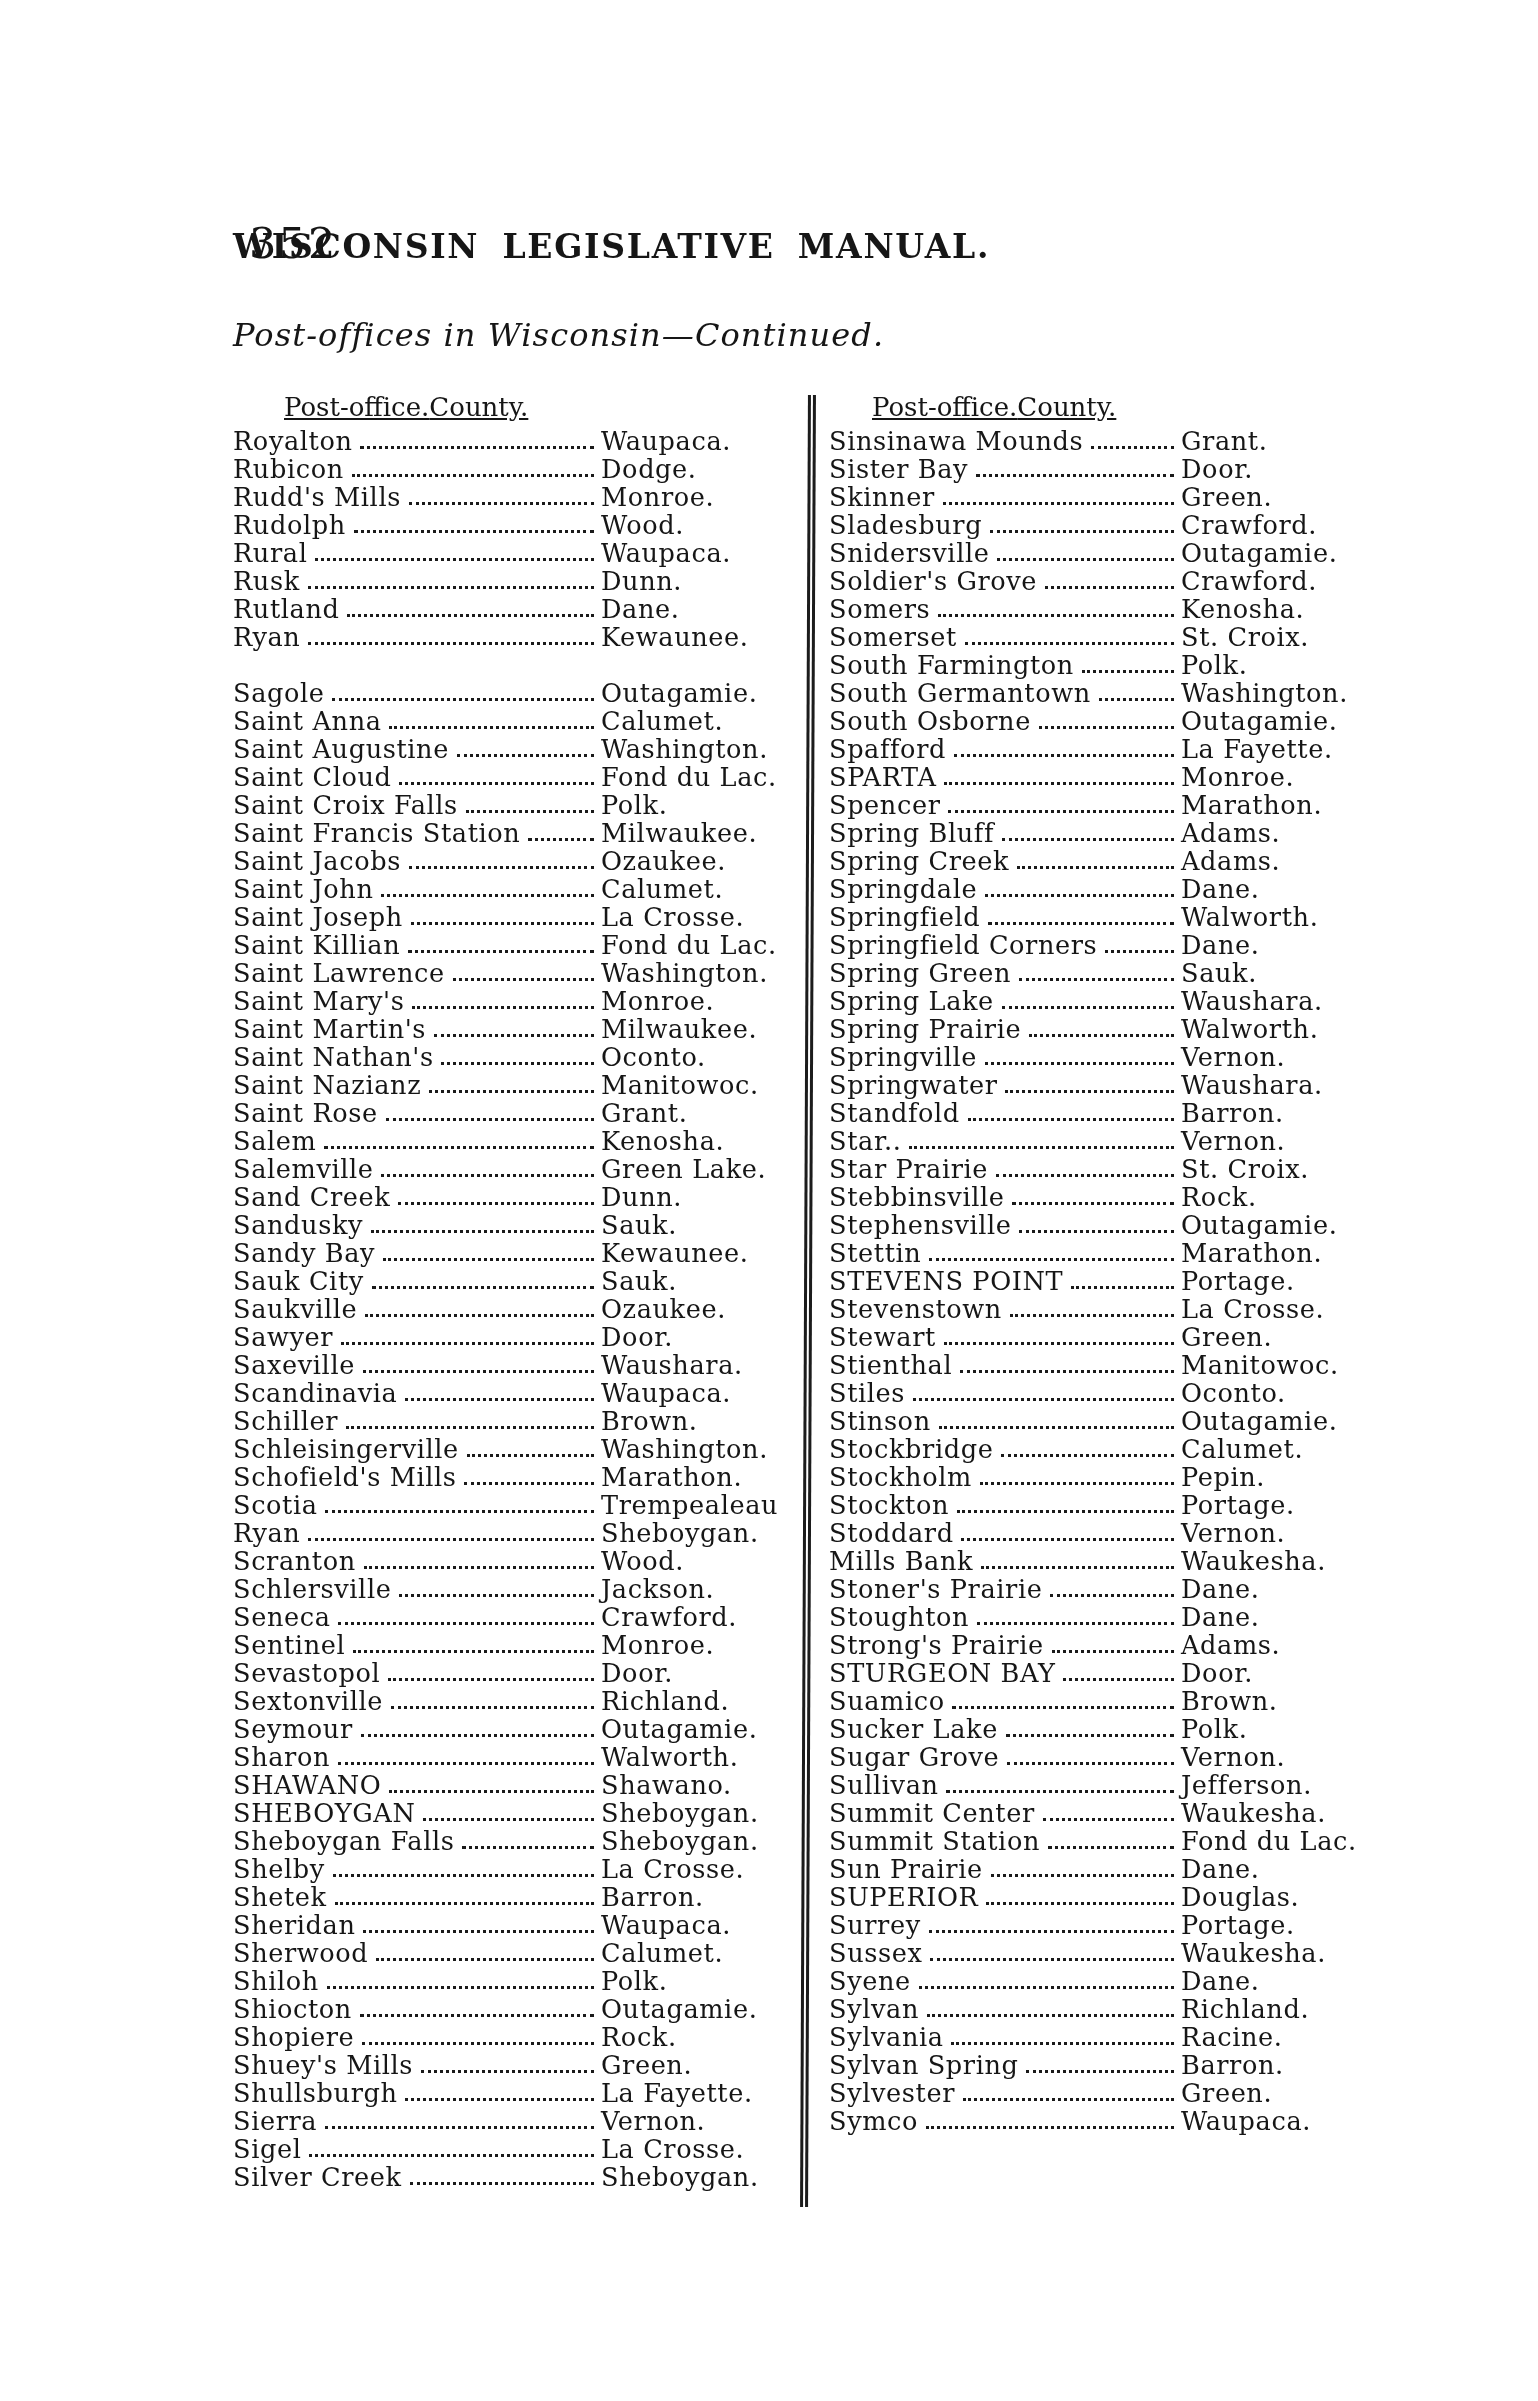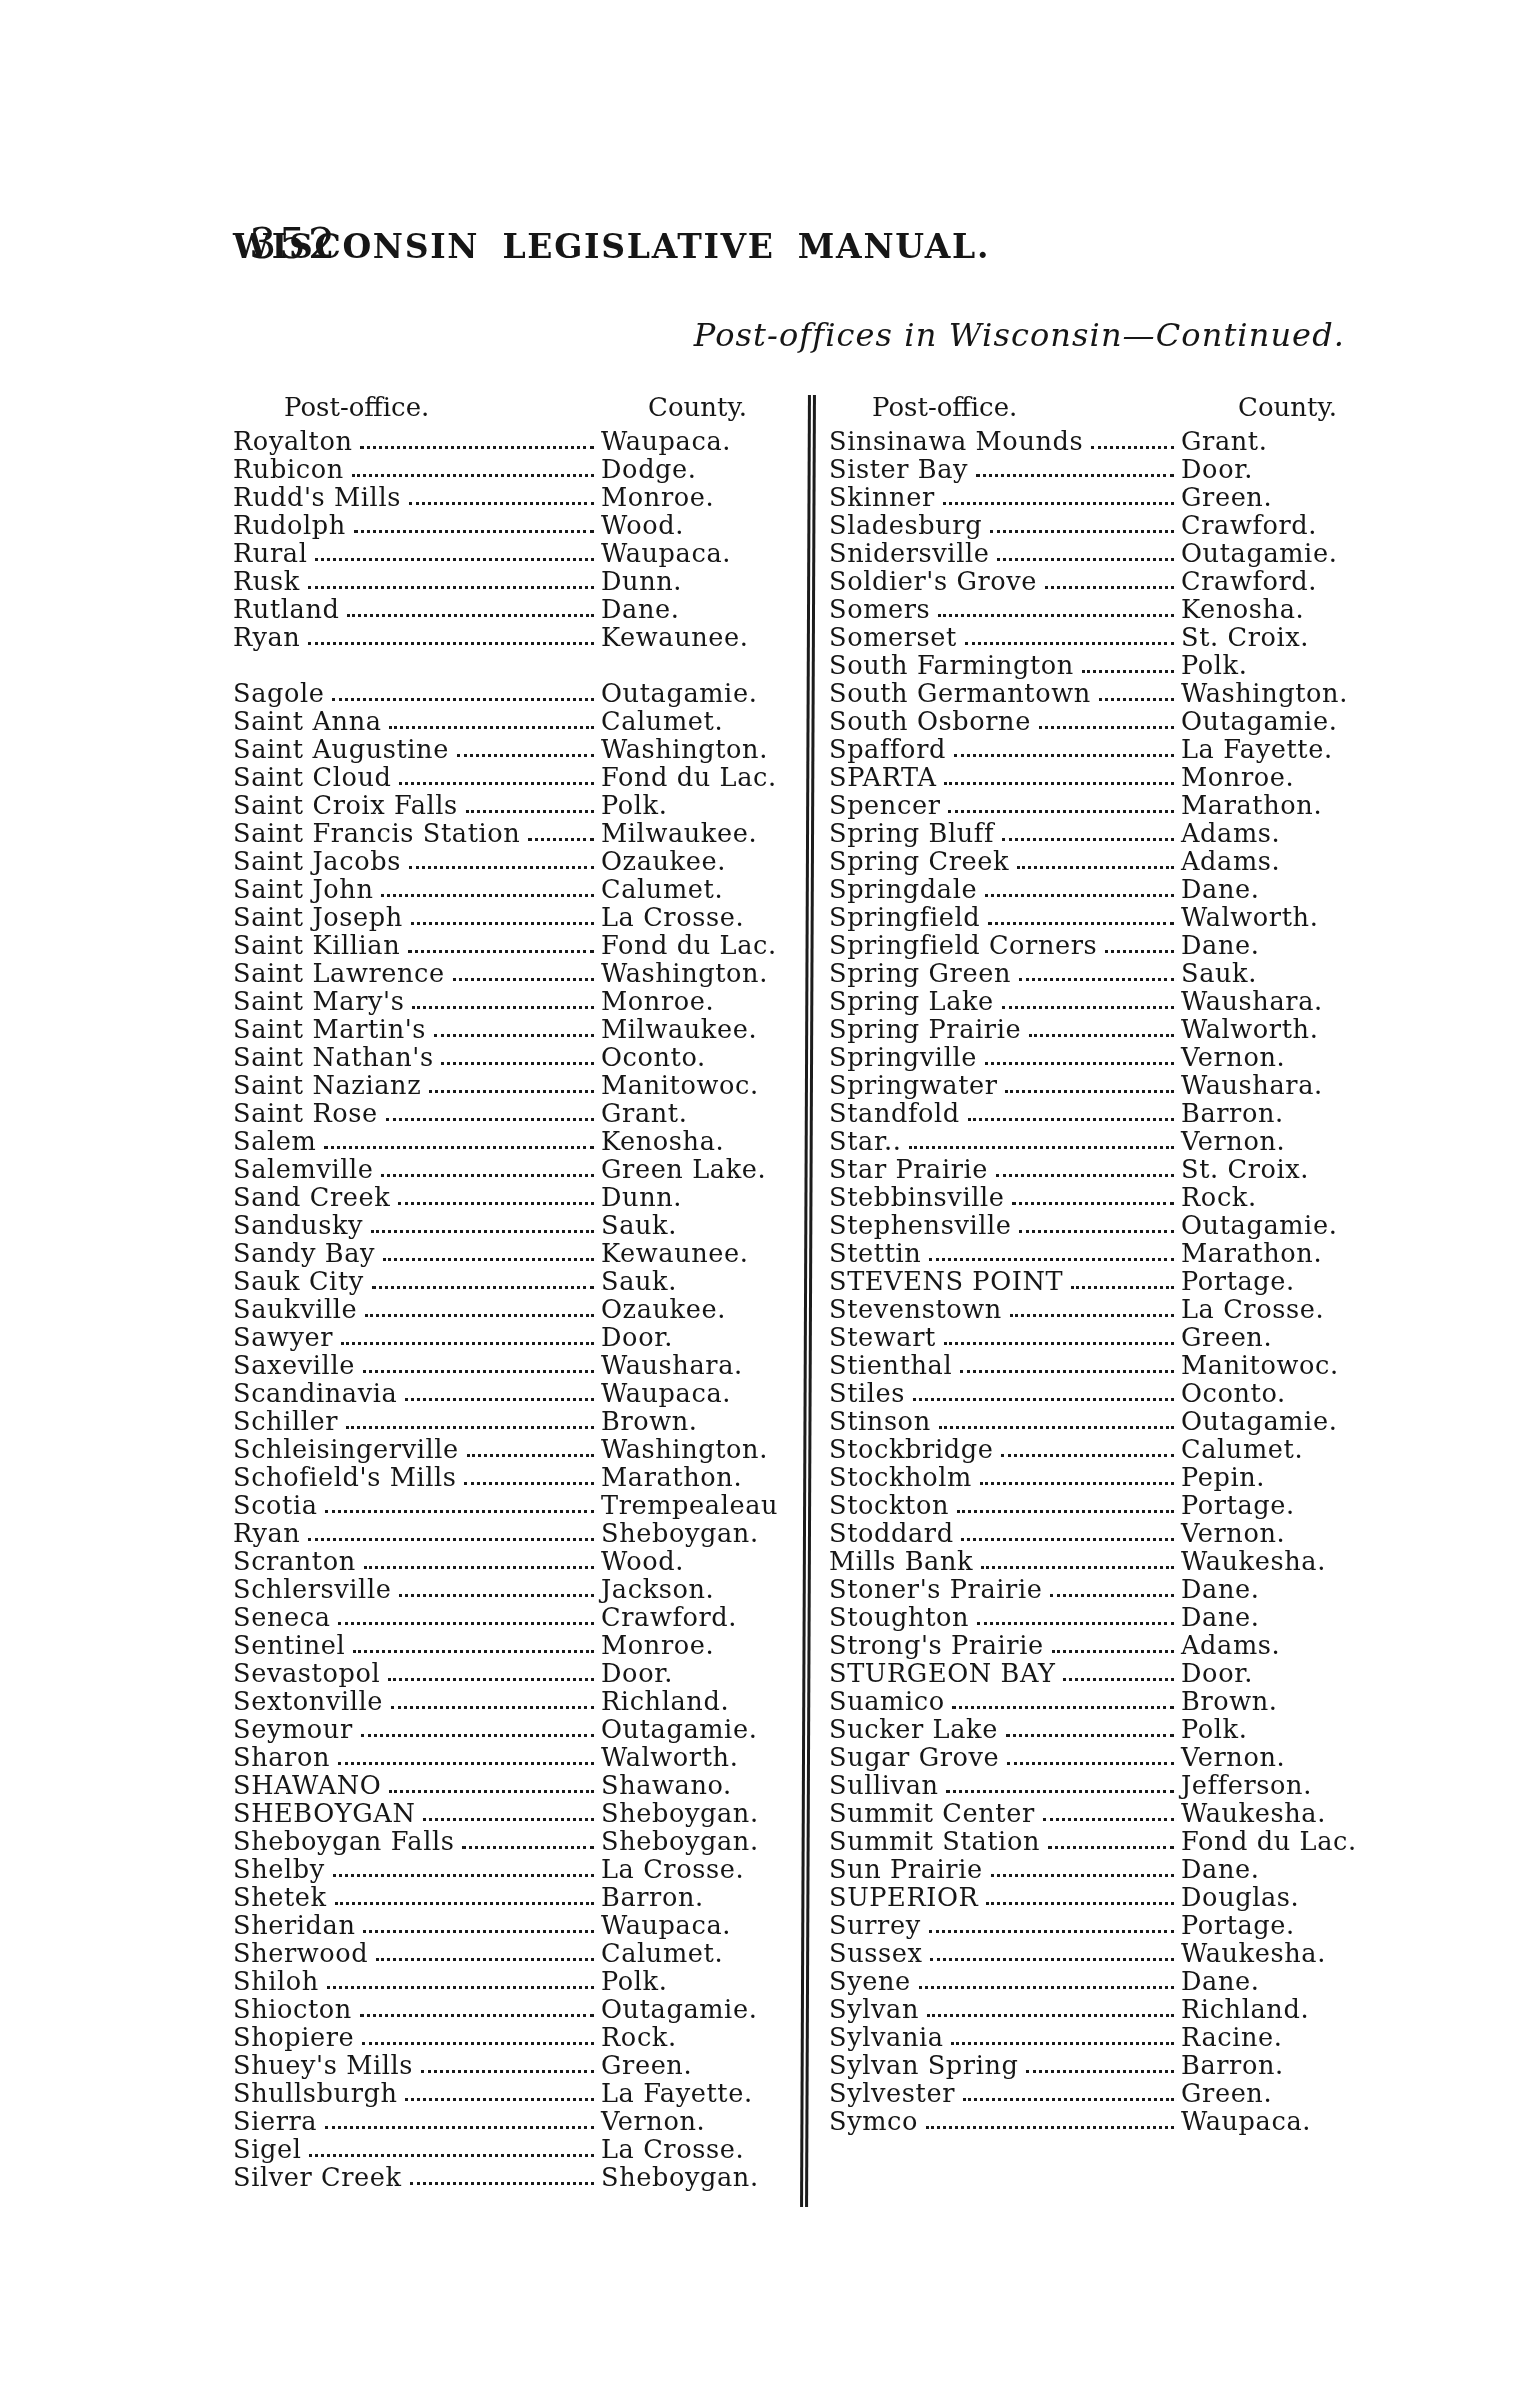--- a/index.html
+++ b/index.html
@@ -16,40 +16,41 @@
     position:absolute;left:249px;top:218px;
     font-size:43px;letter-spacing:2.2px;
   }
   .running-head{
     position:absolute;left:233px;top:227px;width:1112px;
     font-size:33px;letter-spacing:1.7px;word-spacing:10px;
     font-weight:600;
   }
   .subtitle{
     position:absolute;left:233px;top:316px;width:1112px;
-    text-align:right;
+    text-align:left;
     font-size:32px;font-style:italic;letter-spacing:1.1px;
   }
   .table-wrap{
     position:absolute;left:233px;top:389px;width:1170px;
   }
   .col{
     position:absolute;top:0;
   }
   .col-left{left:0;width:564px;}
   .col-right{left:596px;width:574px;}
   .divider{
     position:absolute;left:571px;top:5.6px;height:1812px;
     width:0;border-left:8.3px double #1c1c1c;
     transform:rotate(0.25deg);
   }
   .col-head{
-    display:flex;justify-content:space-between;
+    display:flex;justify-content:flex-start;
     font-size:26px;line-height:36px;height:38px;
     padding:0 50px 0 51px;
+    text-decoration:underline;
   }
   .col-right .col-head{padding:0 66px 0 43px;}
   .rows{display:block;}
   .row{
     display:flex;align-items:flex-end;
     height:28px;white-space:nowrap;
   }
   .row .po{
     font-size:25.6px;line-height:27px;letter-spacing:0.6px;
     flex:0 0 auto;

